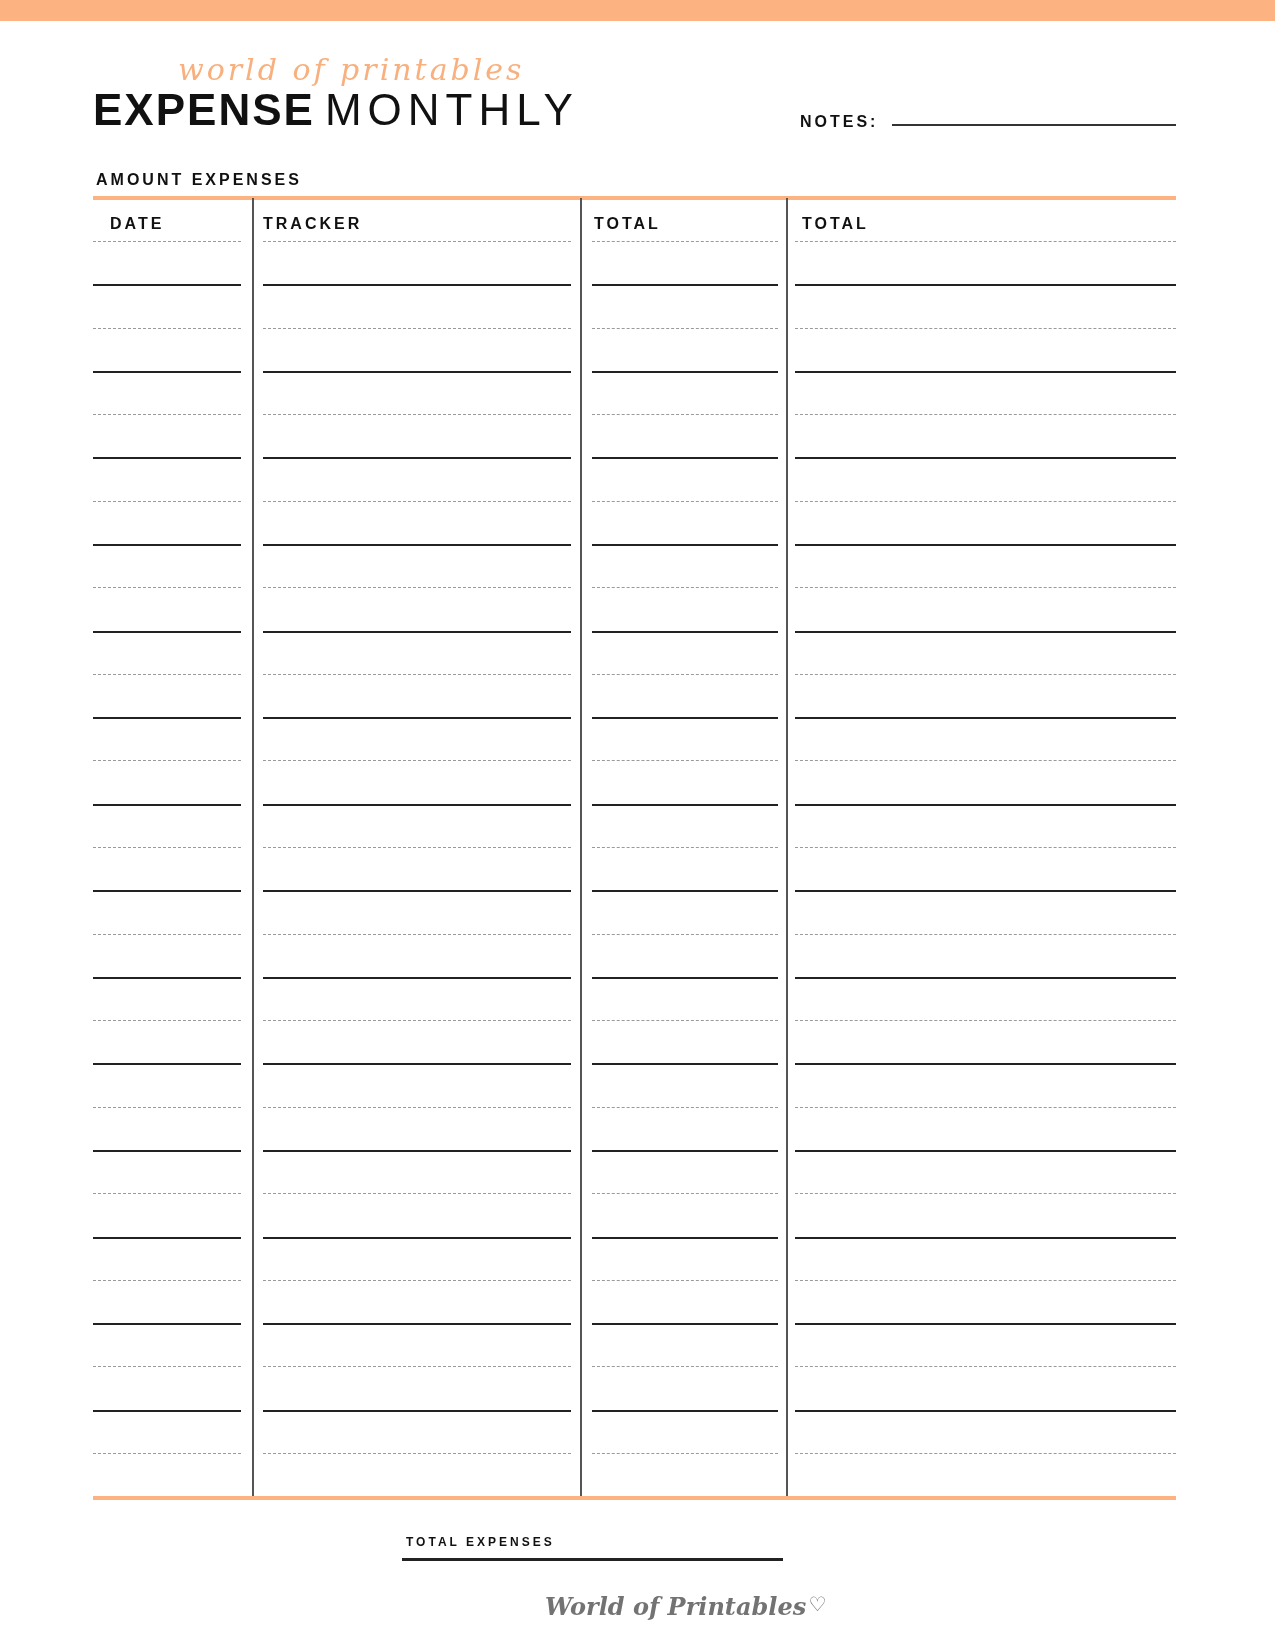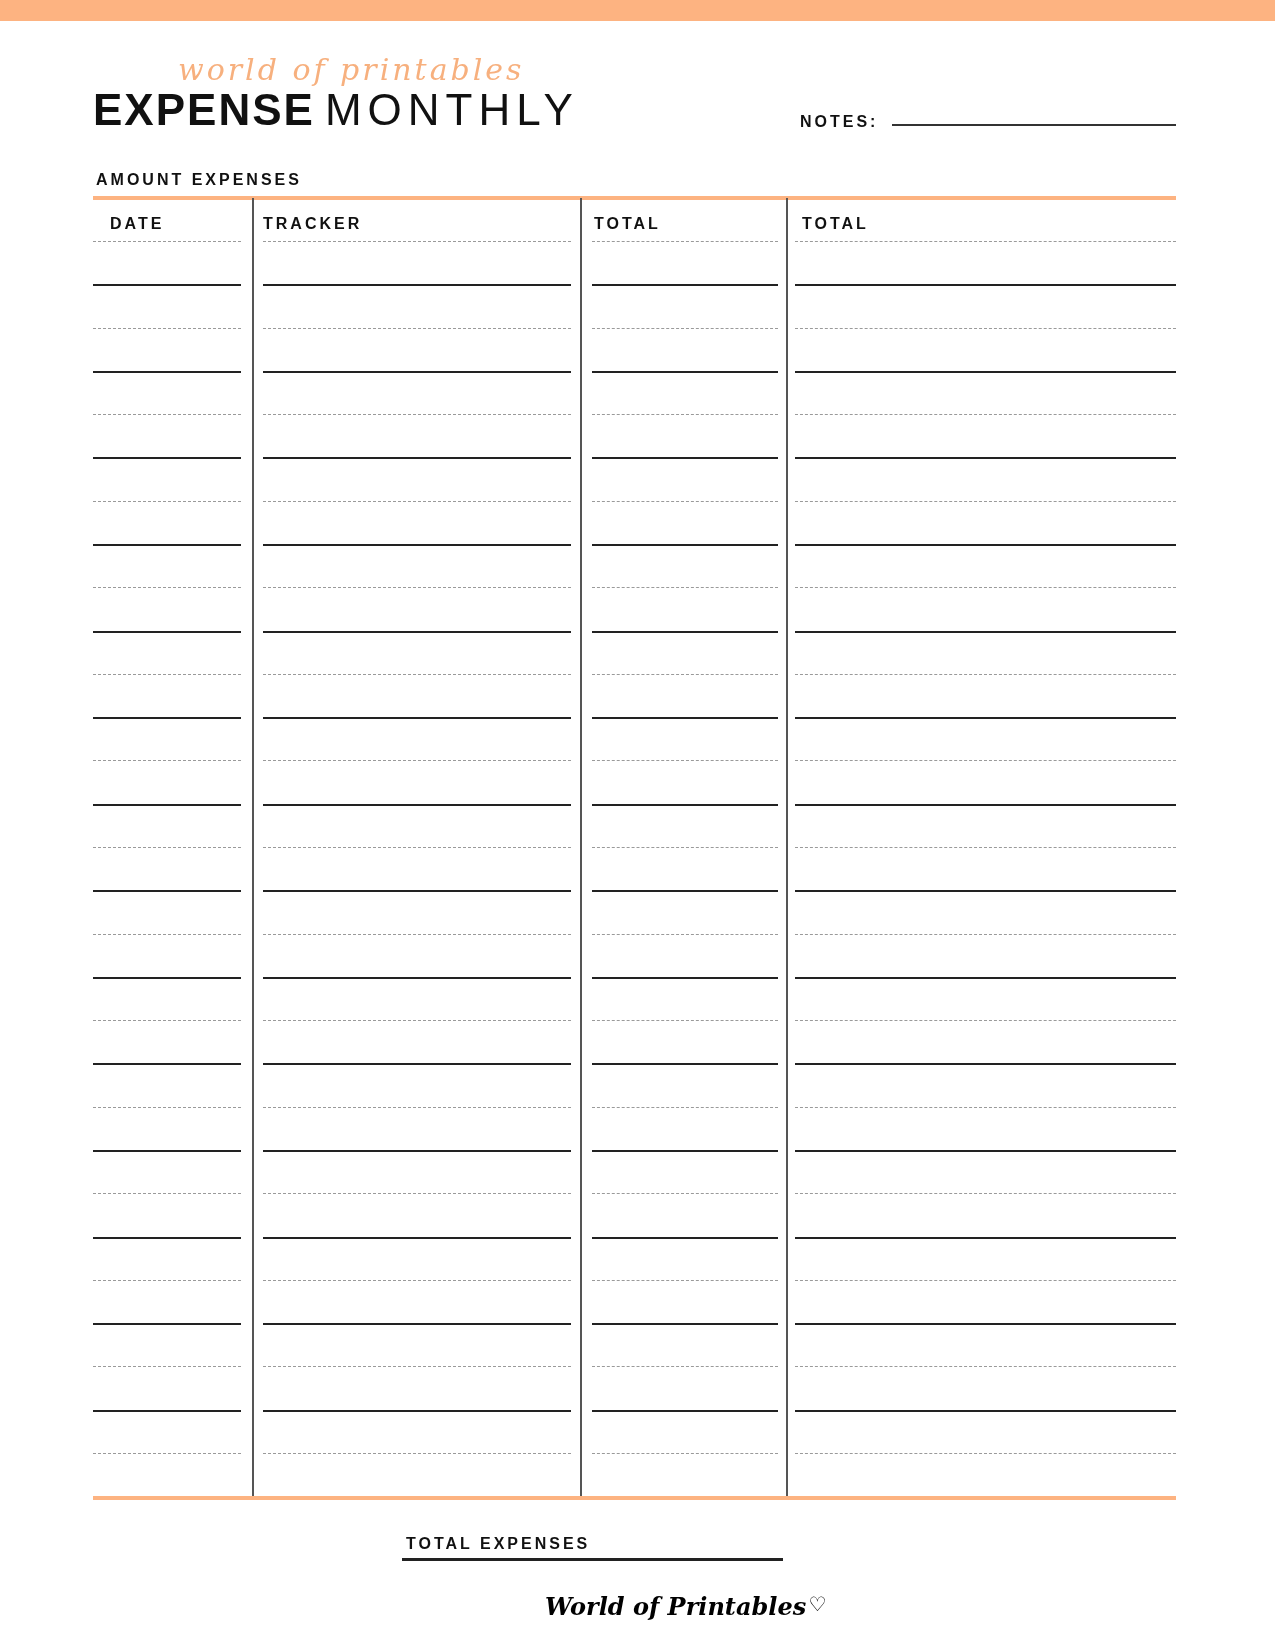--- a/index.html
+++ b/index.html
@@ -11,23 +11,23 @@
   .title .light { font-weight:normal; letter-spacing:6px; margin-left:10px; }
   .month { position:absolute; left:800px; top:113px; font-size:16px; font-weight:bold; letter-spacing:3px; }
   .month-line { position:absolute; left:892px; top:124px; width:284px; height:0; border-top:2px solid #333; }
   .section-label { position:absolute; left:96px; top:171px; font-size:16px; font-weight:bold; letter-spacing:3px; }
   .orange-line { position:absolute; left:93px; width:1083px; height:4px; background:#FDB381; }
   .vdiv { position:absolute; top:198px; width:0; height:1298px; border-left:2px solid #555; }
   .col-head { position:absolute; top:215px; font-size:16px; font-weight:bold; letter-spacing:3px; }
   .rule { position:absolute; height:0; }
   .rule.dash { border-top:1.5px dashed #9a9a9a; }
   .rule.solid { border-top:2px solid #222; }
-  .total-label { position:absolute; left:406px; top:1535px; font-size:16px; font-weight:bold; letter-spacing:3px; }
+  .total-label { position:absolute; left:406px; top:1535px; font-size:12px; font-weight:bold; letter-spacing:3px; }
   .total-line { position:absolute; left:402px; top:1558px; width:381px; height:0; border-top:3px solid #222; }
-  .footer-logo { position:absolute; left:545px; top:1592px; font-family:"DejaVu Serif", serif; font-style:italic; font-weight:bold; font-size:24px; color:#000000; white-space:nowrap; }
+  .footer-logo { position:absolute; left:545px; top:1592px; font-family:"DejaVu Serif", serif; font-style:italic; font-weight:bold; font-size:24px; color:#737373; white-space:nowrap; }
   .heart { font-style:normal; font-weight:normal; font-size:20px; vertical-align:top; margin-left:2px; }
 </style>
 </head>
 <body>
 
 <div class="topbar"></div>
 
 <div class="script-brand">world of printables</div>
 <div class="title">
   <span class="bold">EXPENSE</span><span class="light">MONTHLY</span>

